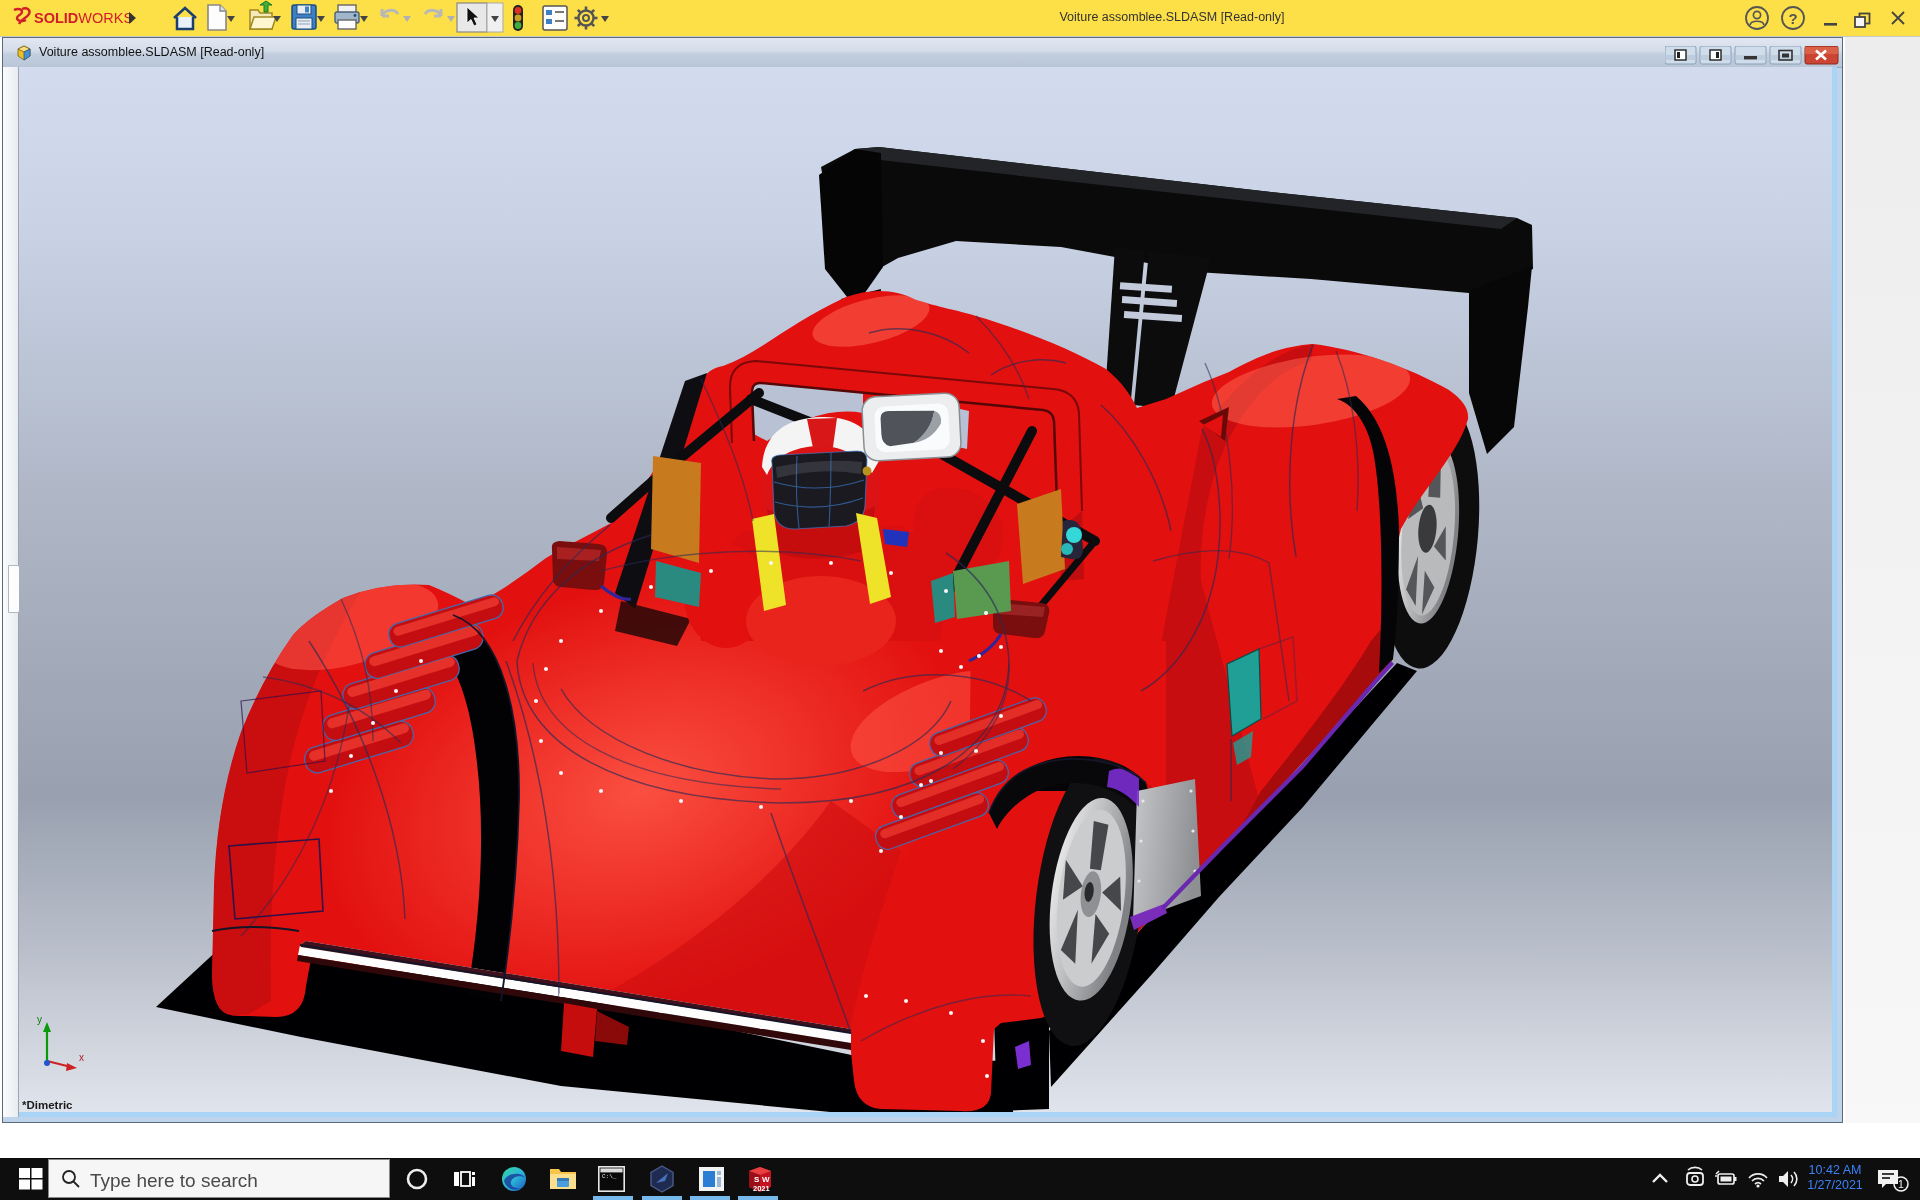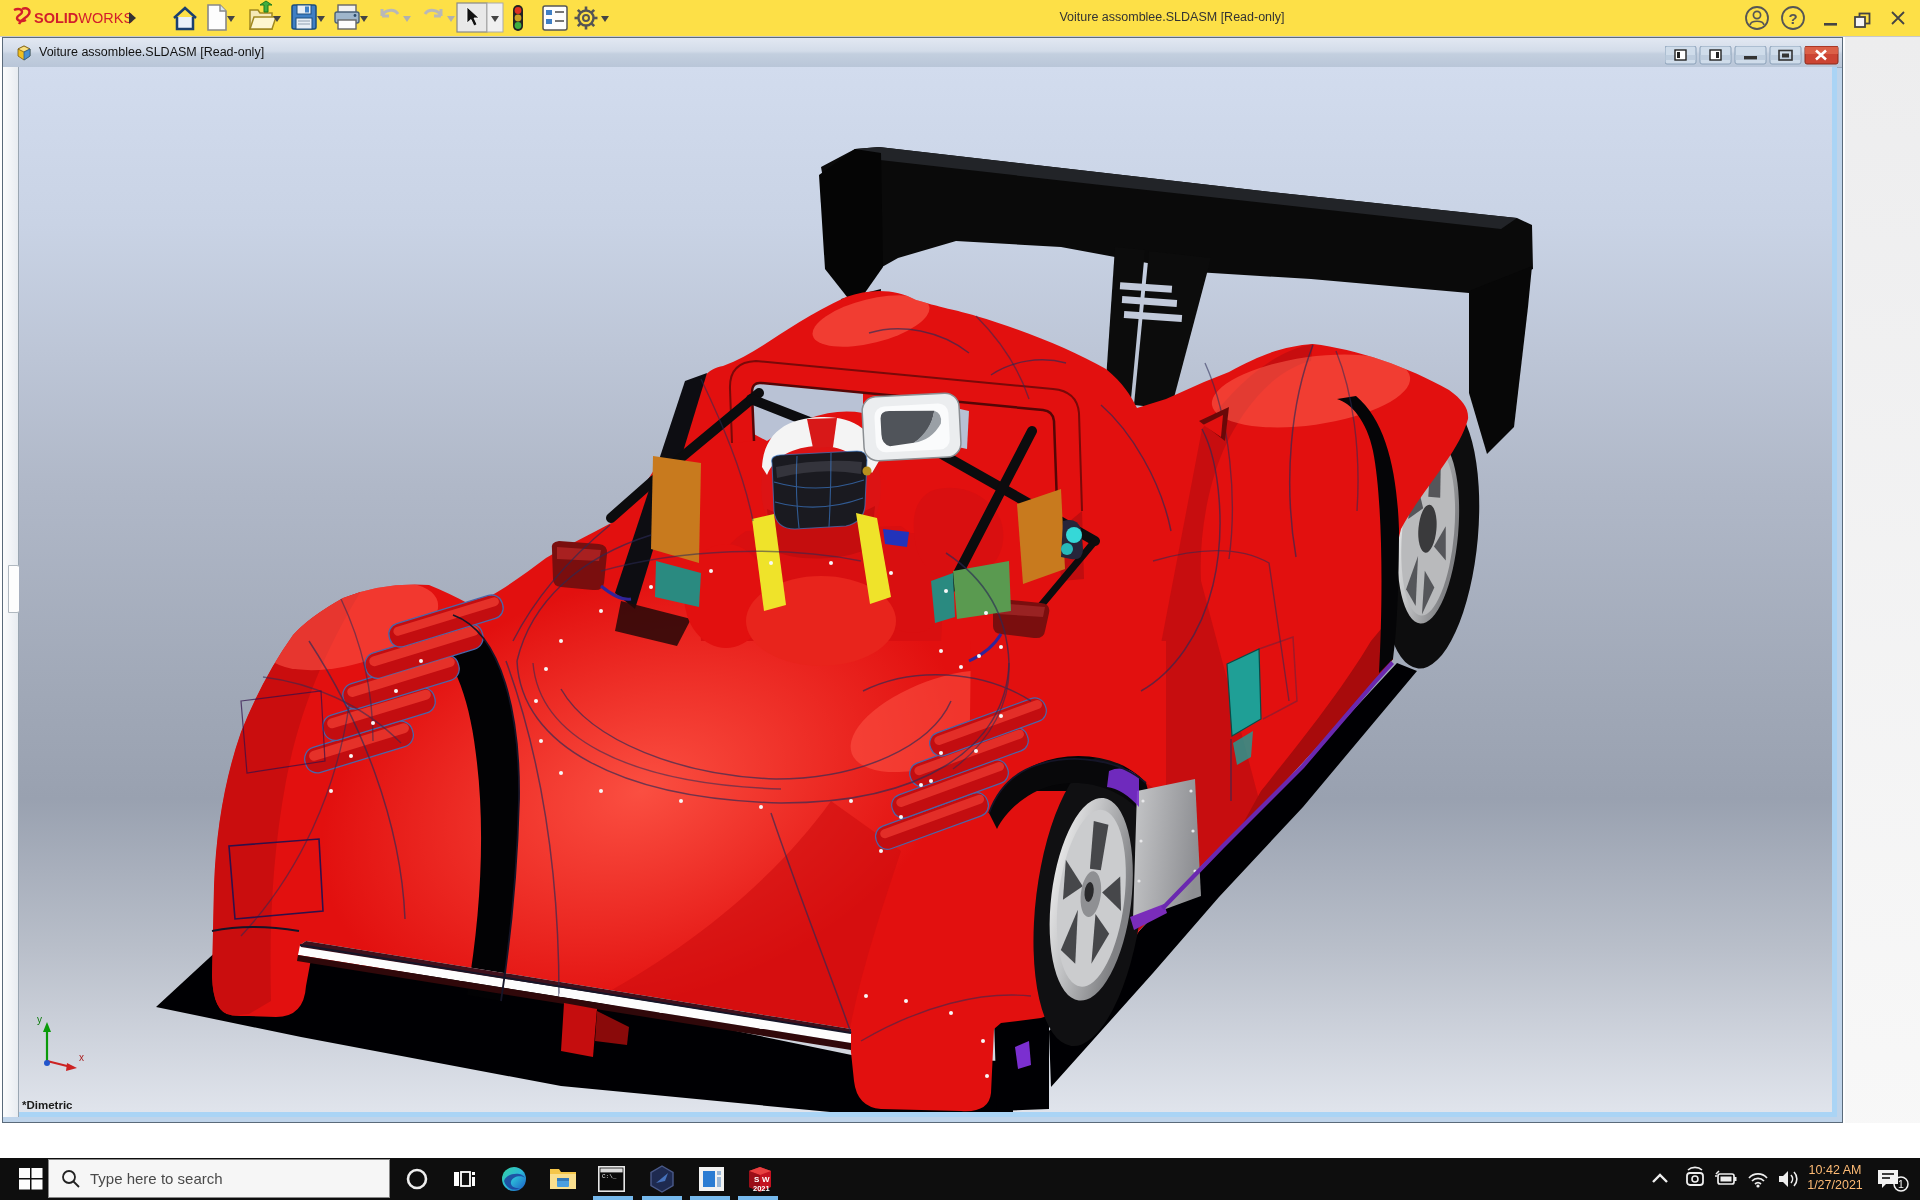--- a/index.html
+++ b/index.html
@@ -530,21 +530,21 @@
         <rect x="0" y="11.5" width="11" height="10"></rect>
         <rect x="12.5" y="11.5" width="11" height="10"></rect>
       </g>
   </svg>
 
   <div class="abs" style="left:48px;top:1px;width:342px;height:39px;background:#f6f6f6;border:1px solid #888;box-sizing:border-box">
     <svg class="abs" style="left:12px;top:9px" width="20" height="20" viewBox="0 0 20 20">
         <circle cx="8" cy="8" r="6" fill="none" stroke="#222" stroke-width="1.8"></circle>
         <line x1="12.5" y1="12.5" x2="18" y2="18" stroke="#222" stroke-width="1.8"></line>
       </svg>
-    <div class="abs" style="left:41px;top:10px;font-size:15px;color:#4a4a4a">Type here to search</div>
+    <div class="abs" style="left:41px;top:10px;font-size:19px;color:#4a4a4a">Type here to search</div>
   </div>
 
   <svg class="abs" style="left:405px;top:9px" width="24" height="24" viewBox="0 0 24 24">
       <circle cx="12" cy="12" r="9" fill="none" stroke="#eee" stroke-width="2.6"></circle>
     </svg>
 
   <svg class="abs" style="left:452px;top:9px" width="24" height="24" viewBox="0 0 24 24">
       <rect x="2" y="5" width="5" height="14" fill="#fff"></rect>
       <rect x="9" y="5" width="9" height="14" fill="none" stroke="#fff" stroke-width="1.8"></rect>
       <rect x="20" y="5" width="3" height="3" fill="#fff"></rect>
@@ -617,21 +617,21 @@
       </g>
     <g transform="translate(102,0)">
         <path d="M2,12 A12,12 0 0 1 20,12 M5,15 A8,8 0 0 1 17,15 M8,18 A4.5,4.5 0 0 1 14,18" stroke="#eee" stroke-width="1.7" fill="none"></path>
         <circle cx="11" cy="20" r="1.6" fill="#eee"></circle>
       </g>
     <g transform="translate(132,0)">
         <path d="M2,10 L6,10 L11,5 L11,21 L6,16 L2,16 Z" fill="#eee"></path>
         <path d="M14,9 A6,6 0 0 1 14,17 M17,6 A10,10 0 0 1 17,20" stroke="#eee" stroke-width="1.6" fill="none"></path>
       </g>
   </svg>
-  <div class="abs" style="left:1805px;top:5px;width:60px;height:32px;color:#fdba74;font-size:12.5px;text-align:center;line-height:15px">10:42 AM<br>1/27/2021</div>
+  <div class="abs" style="left:1805px;top:5px;width:60px;height:32px;color:#3b82f6;font-size:12.5px;text-align:center;line-height:15px">10:42 AM<br>1/27/2021</div>
   <svg class="abs" style="left:1876px;top:10px" width="34" height="24" viewBox="0 0 34 24">
     <path d="M2,2 L22,2 L22,16 L10,16 L6,20 L6,16 L2,16 Z" fill="#f2f2f2"></path>
     <line x1="6" y1="6" x2="18" y2="6" stroke="#0e0e0e" stroke-width="1.6"></line>
     <line x1="6" y1="10" x2="14" y2="10" stroke="#0e0e0e" stroke-width="1.6"></line>
     <circle cx="25" cy="16" r="7" fill="none" stroke="#f2f2f2" stroke-width="1.5"></circle>
     <text x="25" y="20" text-anchor="middle" font-size="10.5" fill="#f2f2f2" font-family="Liberation Sans,sans-serif">1</text>
   </svg>
 </div>
 
 </body></html>

